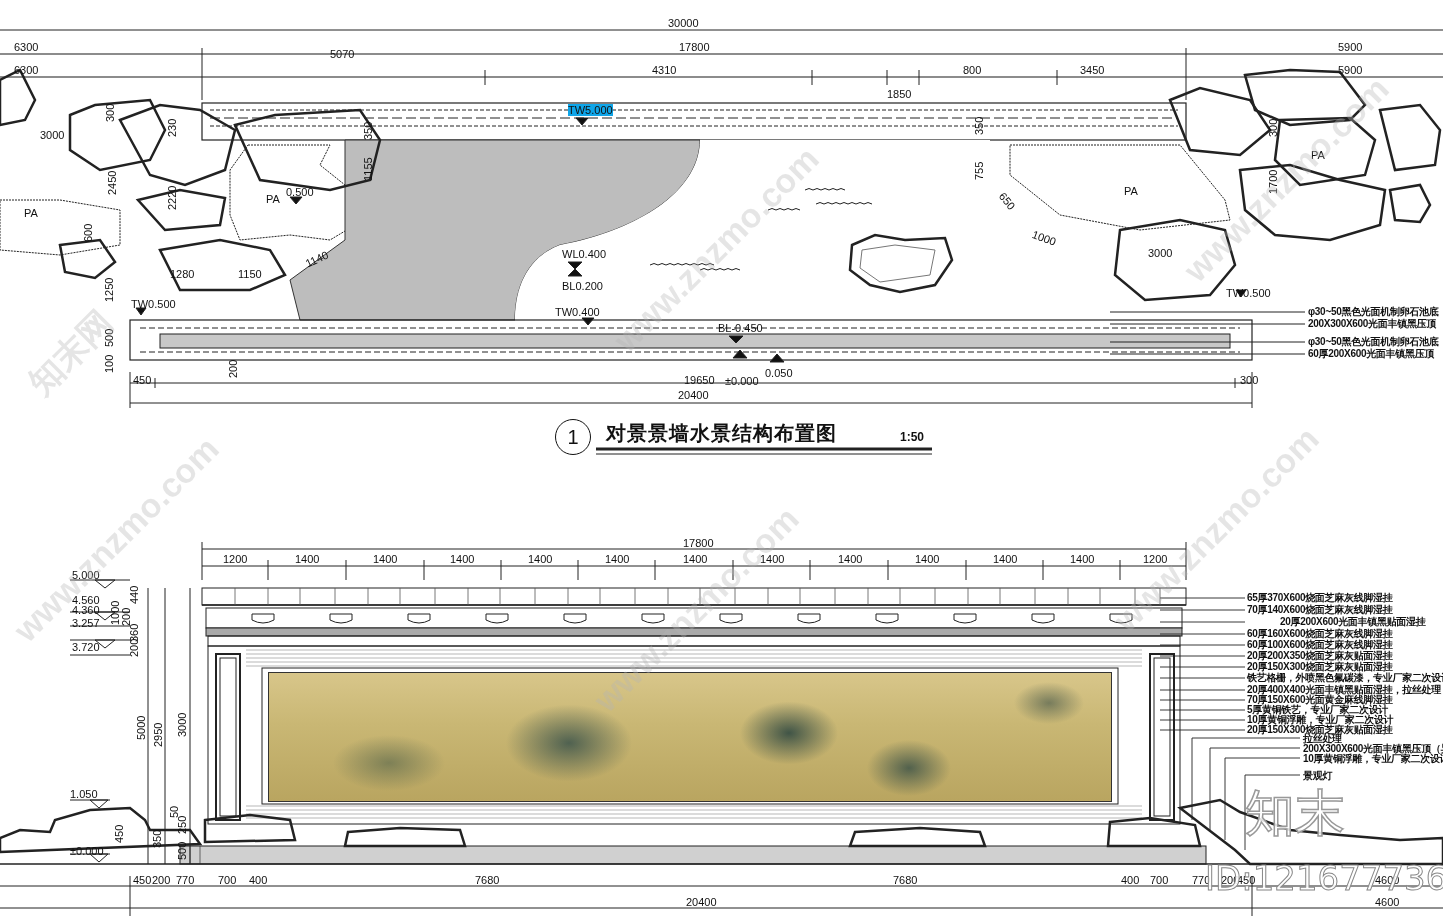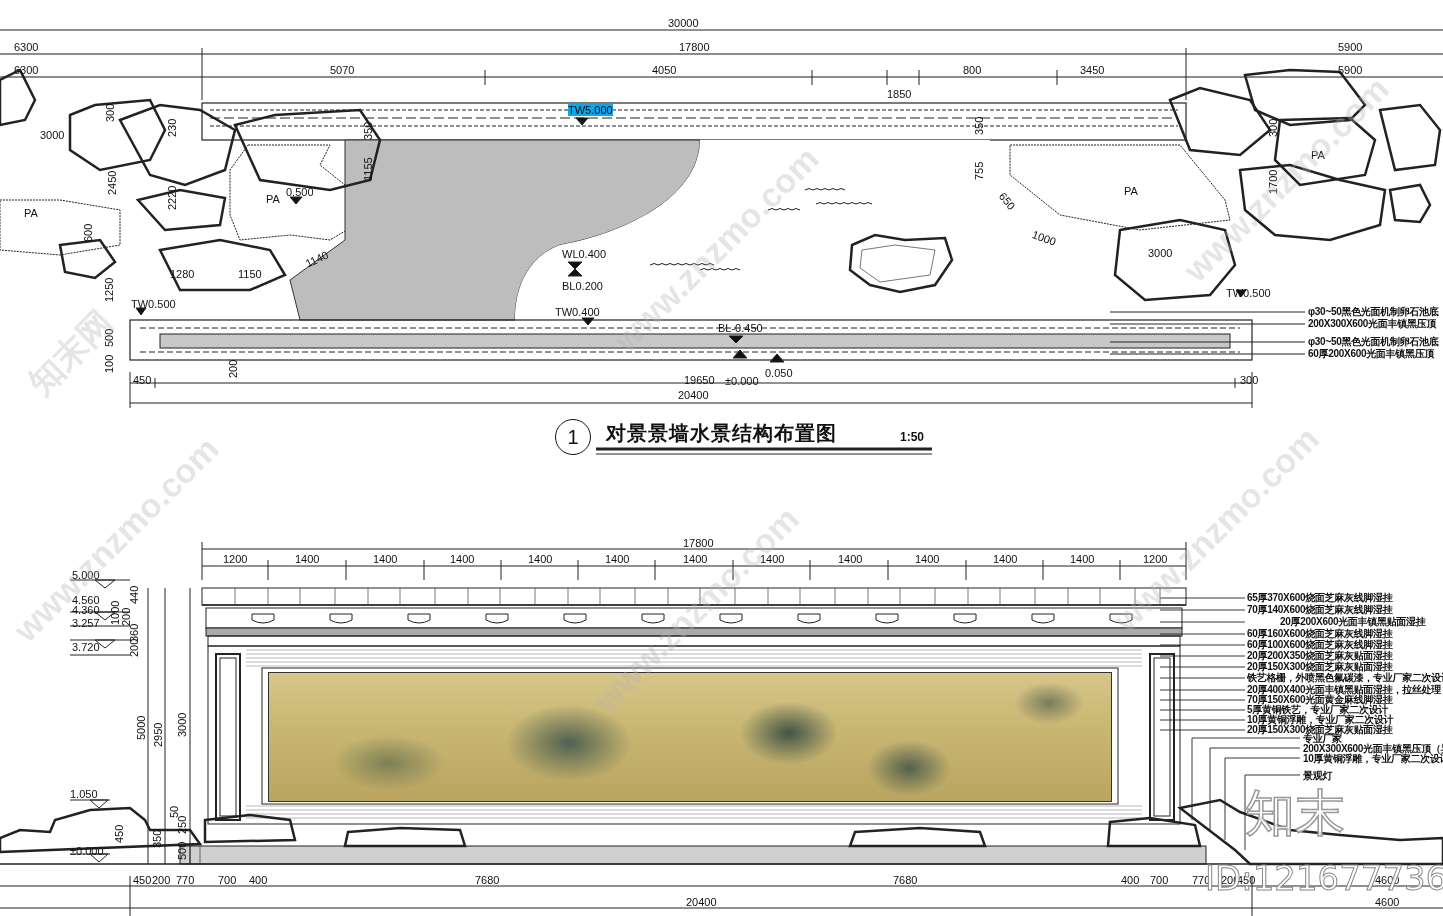--- a/index.html
+++ b/index.html
@@ -261,22 +261,22 @@
       <polyline points="1245,850 1245,775 1300,775"></polyline>
     </g>
   </g>
 </svg>
 
 <div class="t" style="left:668px;top:17px;">30000</div>
 <div class="t" style="left:14px;top:41px;">6300</div>
 <div class="t" style="left:679px;top:41px;">17800</div>
 <div class="t" style="left:1338px;top:41px;">5900</div>
 <div class="t" style="left:14px;top:64px;">6300</div>
-<div class="t" style="left:330px;top:64px;">5070</div>
-<div class="t" style="left:652px;top:64px;">4050</div>
+<div class="t" style="left:330px;top:48px;">5070</div>
+<div class="t" style="left:652px;top:64px;">4310</div>
 <div class="t" style="left:887px;top:64px;margin-top:24px;">1850</div>
 <div class="t" style="left:963px;top:64px;">800</div>
 <div class="t" style="left:1080px;top:64px;">3450</div>
 <div class="t" style="left:1338px;top:64px;">5900</div>
 
 <div class="t" style="left:40px;top:129px;">3000</div>
 <div class="tv" style="left:104px;top:122px;">300</div>
 <div class="tv" style="left:166px;top:137px;">230</div>
 <div class="tv" style="left:106px;top:195px;">2450</div>
 <div class="tv" style="left:166px;top:210px;">2220</div>
@@ -389,21 +389,21 @@
 <div class="note" style="left:1247px;top:628px;">60厚160X600烧面芝麻灰线脚湿挂</div>
 <div class="note" style="left:1247px;top:639px;">60厚100X600烧面芝麻灰线脚湿挂</div>
 <div class="note" style="left:1247px;top:650px;">20厚200X350烧面芝麻灰贴面湿挂</div>
 <div class="note" style="left:1247px;top:661px;">20厚150X300烧面芝麻灰贴面湿挂</div>
 <div class="note" style="left:1247px;top:672px;">铁艺格栅，外喷黑色氟碳漆，专业厂家二次设计</div>
 <div class="note" style="left:1247px;top:684px;">20厚400X400光面丰镇黑贴面湿挂，拉丝处理，@50</div>
 <div class="note" style="left:1247px;top:694px;">70厚150X600光面黄金麻线脚湿挂</div>
 <div class="note" style="left:1247px;top:704px;">5厚黄铜铁艺，专业厂家二次设计</div>
 <div class="note" style="left:1247px;top:714px;">10厚黄铜浮雕，专业厂家二次设计</div>
 <div class="note" style="left:1247px;top:724px;">20厚150X300烧面芝麻灰贴面湿挂</div>
-<div class="note" style="left:1303px;top:733px;">专业厂家</div>
+<div class="note" style="left:1303px;top:733px;">拉丝处理</div>
 <div class="note" style="left:1303px;top:743px;">200X300X600光面丰镇黑压顶（异型加工）</div>
 <div class="note" style="left:1303px;top:753px;">10厚黄铜浮雕，专业厂家二次设计，专业厂家</div>
 <div class="note" style="left:1303px;top:770px;">景观灯</div>
 
 <div class="wm" style="left:580px;top:230px;">www.znzmo.com</div>
 <div class="wm" style="left:-20px;top:520px;">www.znzmo.com</div>
 <div class="wm" style="left:560px;top:590px;">www.znzmo.com</div>
 <div class="wm" style="left:1080px;top:510px;">www.znzmo.com</div>
 <div class="wm" style="left:1150px;top:160px;">www.znzmo.com</div>
 <div class="wm" style="left:20px;top:330px;">知末网</div>

